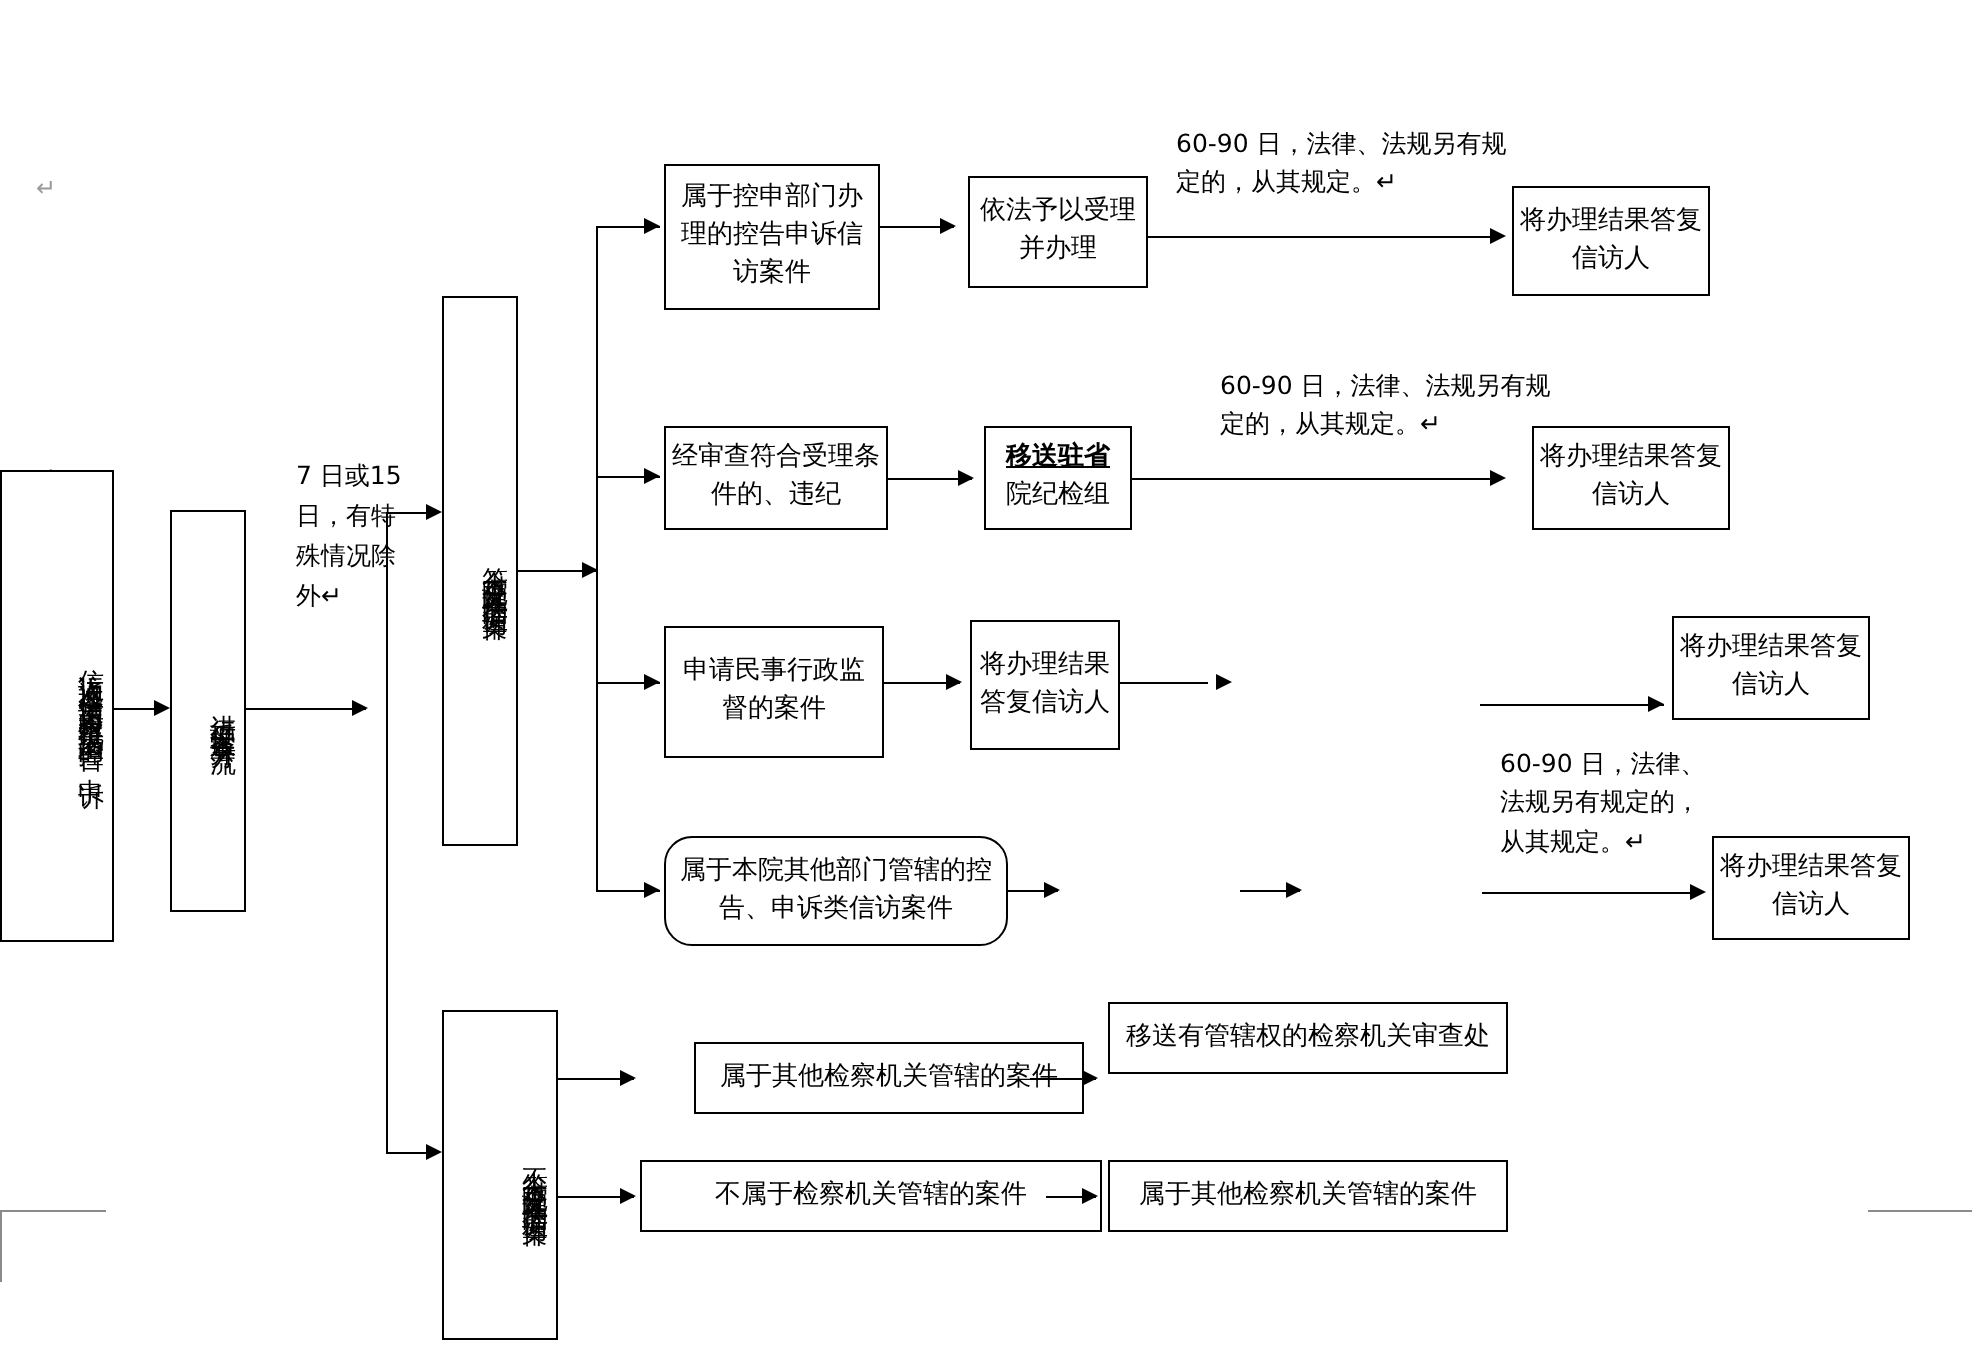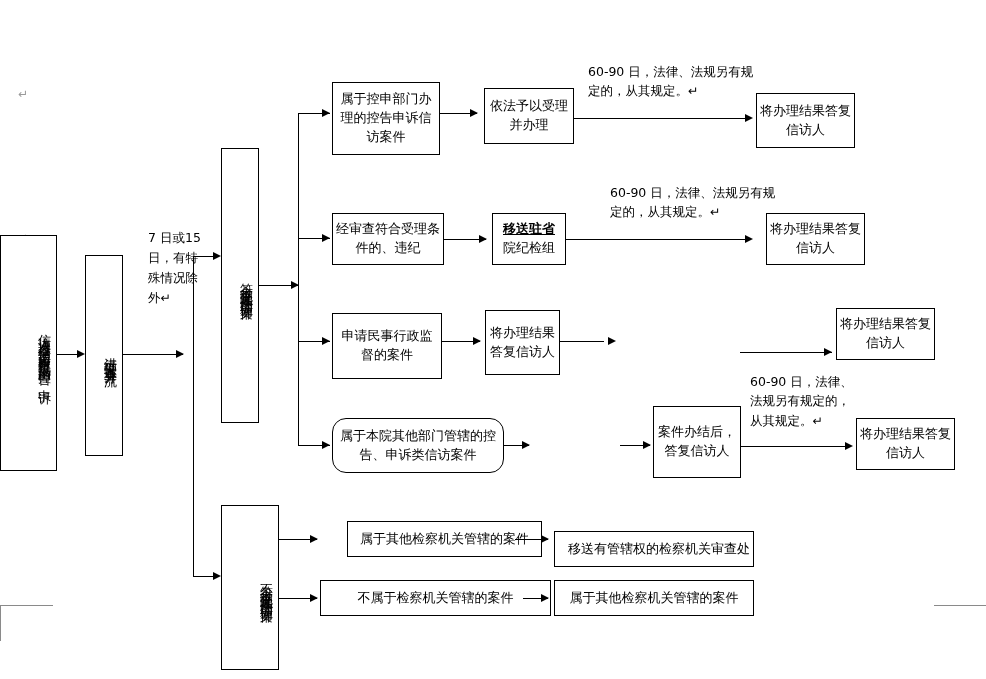--- a/index.html
+++ b/index.html
@@ -219,37 +219,34 @@
 
   <div class="box" style="left:332px; top:418px; width:172px; height:55px;border-radius:14px;">
     <span class="txt">属于本院其他部门管辖的控告、申诉类信访案件</span>
   </div>
   <div class="hline" style="left:504px; top:445px; width:25px;"></div>
   <div class="arrow" style="left:522px; top:441px;"></div>
 
   <div class="hline" style="left:620px; top:445px; width:30px;"></div>
   <div class="arrow" style="left:643px; top:441px;"></div>
 
-  <div class="box" style="left:653px; top:406px; width:88px; height:72px;">
-    <span class="txt">案件办结后，答复信访人</span>
-  </div>
   <div class="hline" style="left:741px; top:446px; width:110px;"></div>
   <div class="arrow" style="left:845px; top:442px;"></div>
   <div class="label" style="left:750px; top:372px; width:110px;">60-90 日，法律、法规另有规定的，从其规定。↵</div>
 
   <div class="box" style="left:856px; top:418px; width:99px; height:52px;">
     <span class="txt">将办理结果答复信访人</span>
   </div>
 
   <div class="box" style="left:320px; top:521px; width:195px; height:36px;margin-left:27px;">
     <span class="txt">属于其他检察机关管辖的案件</span>
   </div>
   <div class="hline" style="left:515px; top:539px; width:33px;"></div>
   <div class="arrow" style="left:541px; top:535px;"></div>
-  <div class="box" style="left:554px; top:531px; width:200px; height:36px;text-align:right;">
+  <div class="box" style="left:554px; top:501px; width:200px; height:36px;">
     <span class="txt">移送有管辖权的检察机关审查处</span>
   </div>
 
   <div class="box" style="left:320px; top:580px; width:231px; height:36px;">
     <span class="txt">不属于检察机关管辖的案件</span>
   </div>
   <div class="hline" style="left:523px; top:598px; width:25px;"></div>
   <div class="arrow" style="left:541px; top:594px;"></div>
   <div class="box" style="left:554px; top:580px; width:200px; height:36px;">
     <span class="txt">属于其他检察机关管辖的案件</span>

